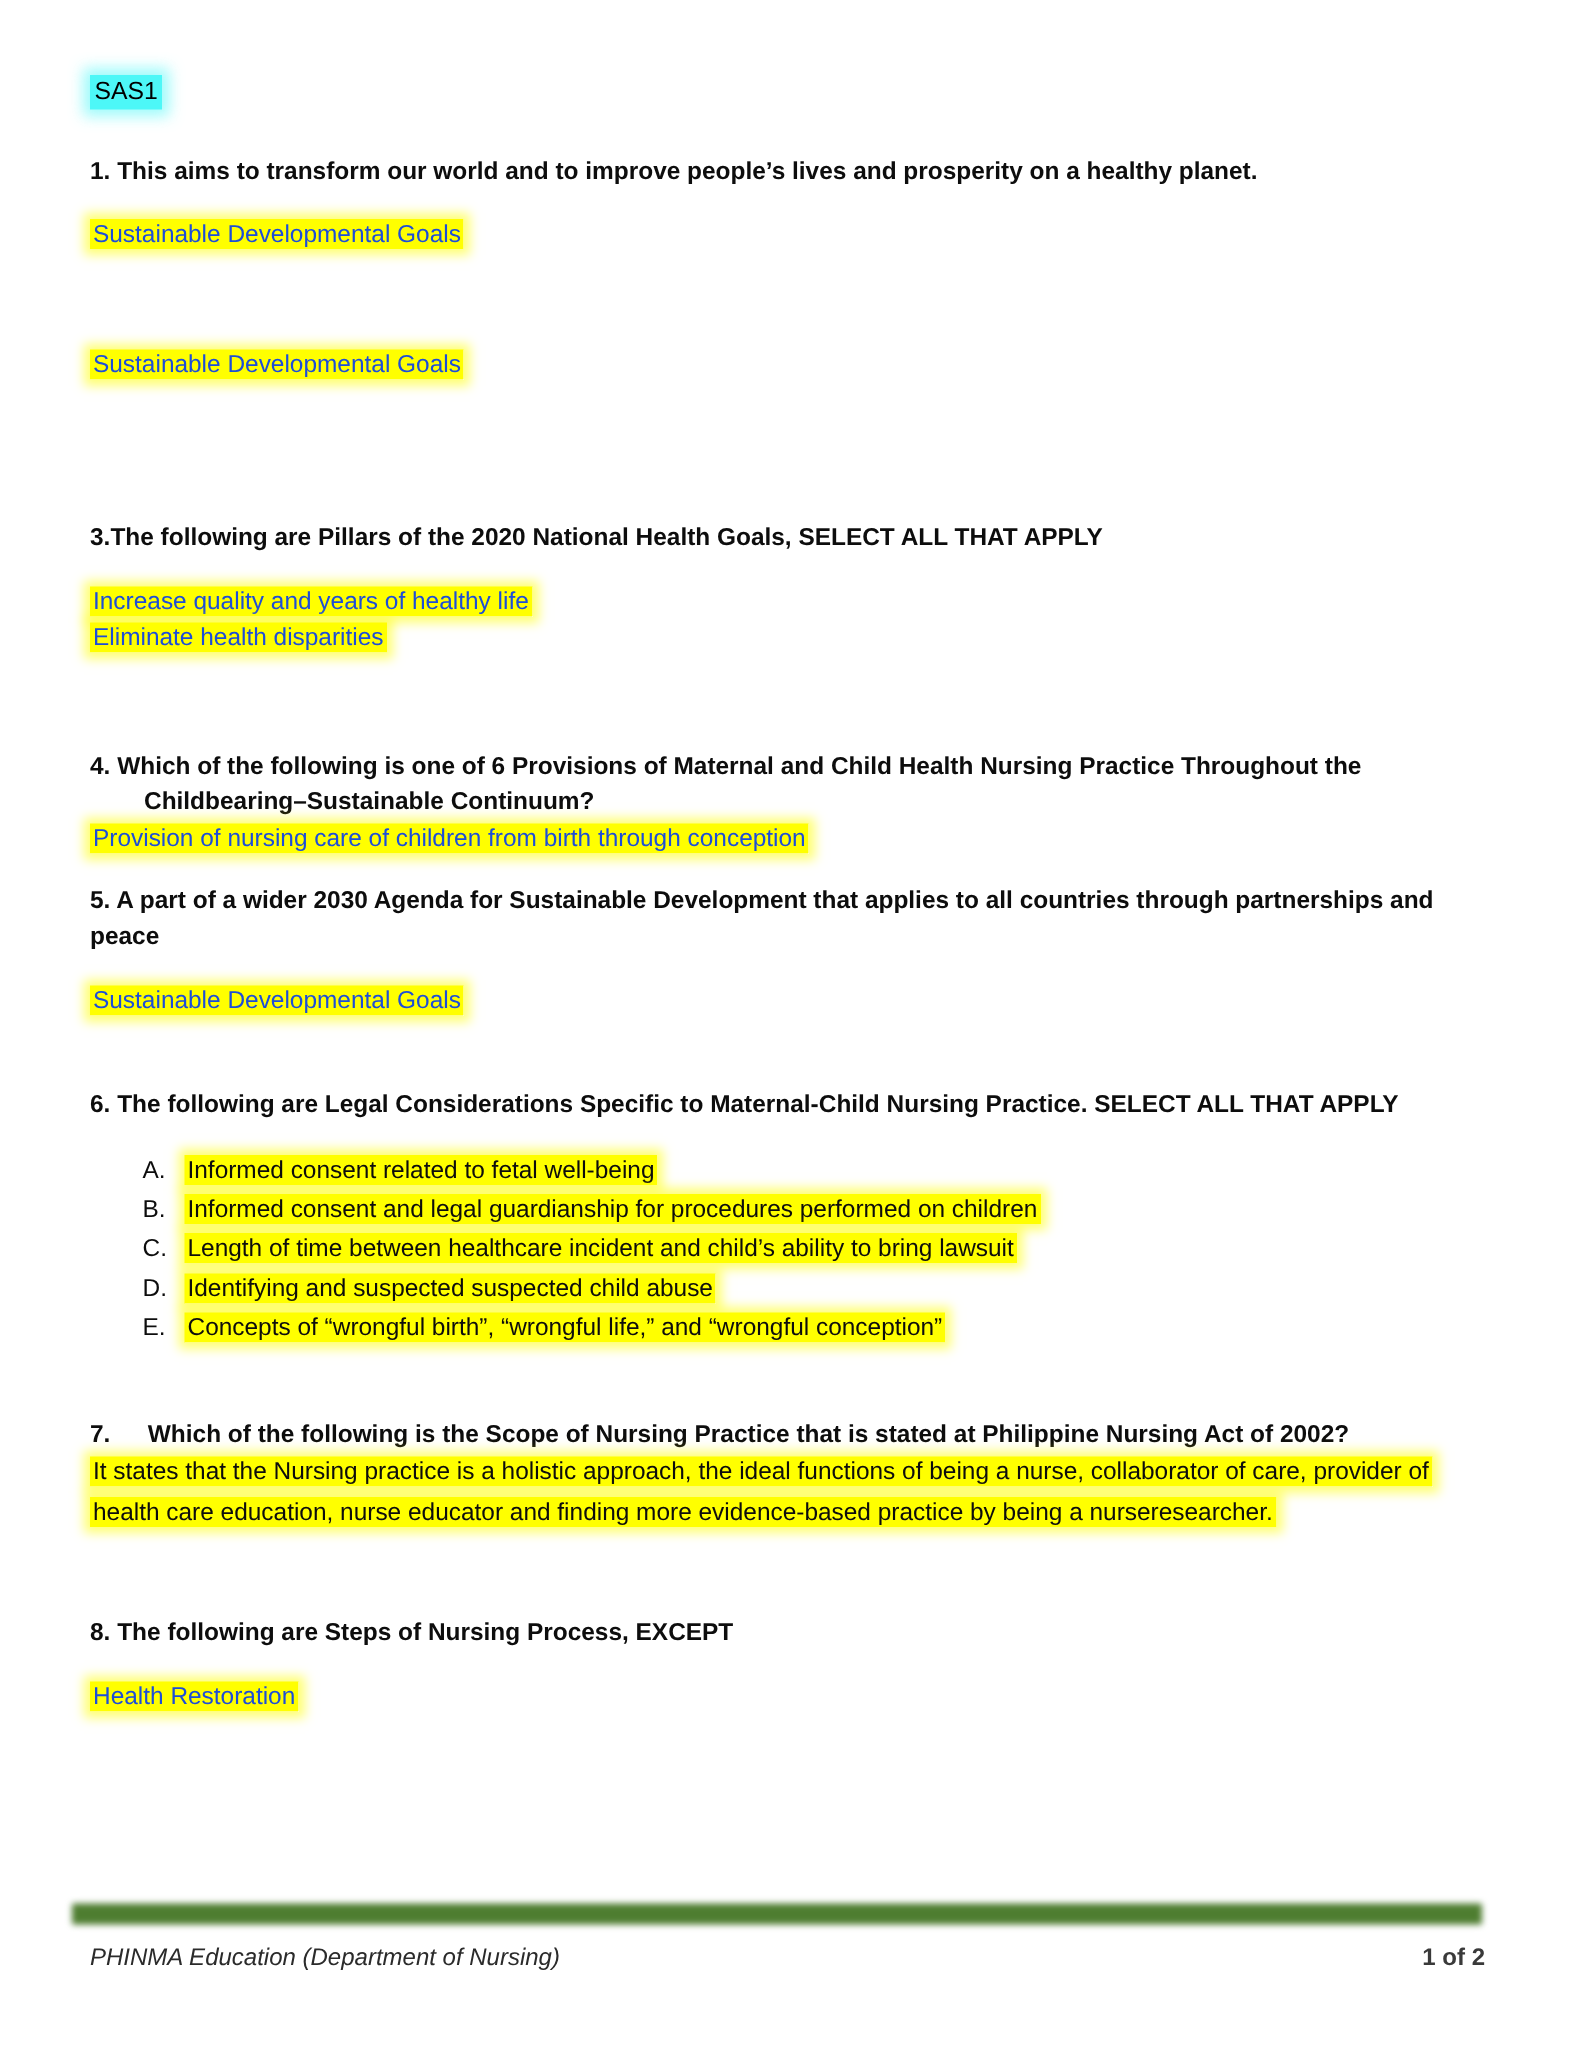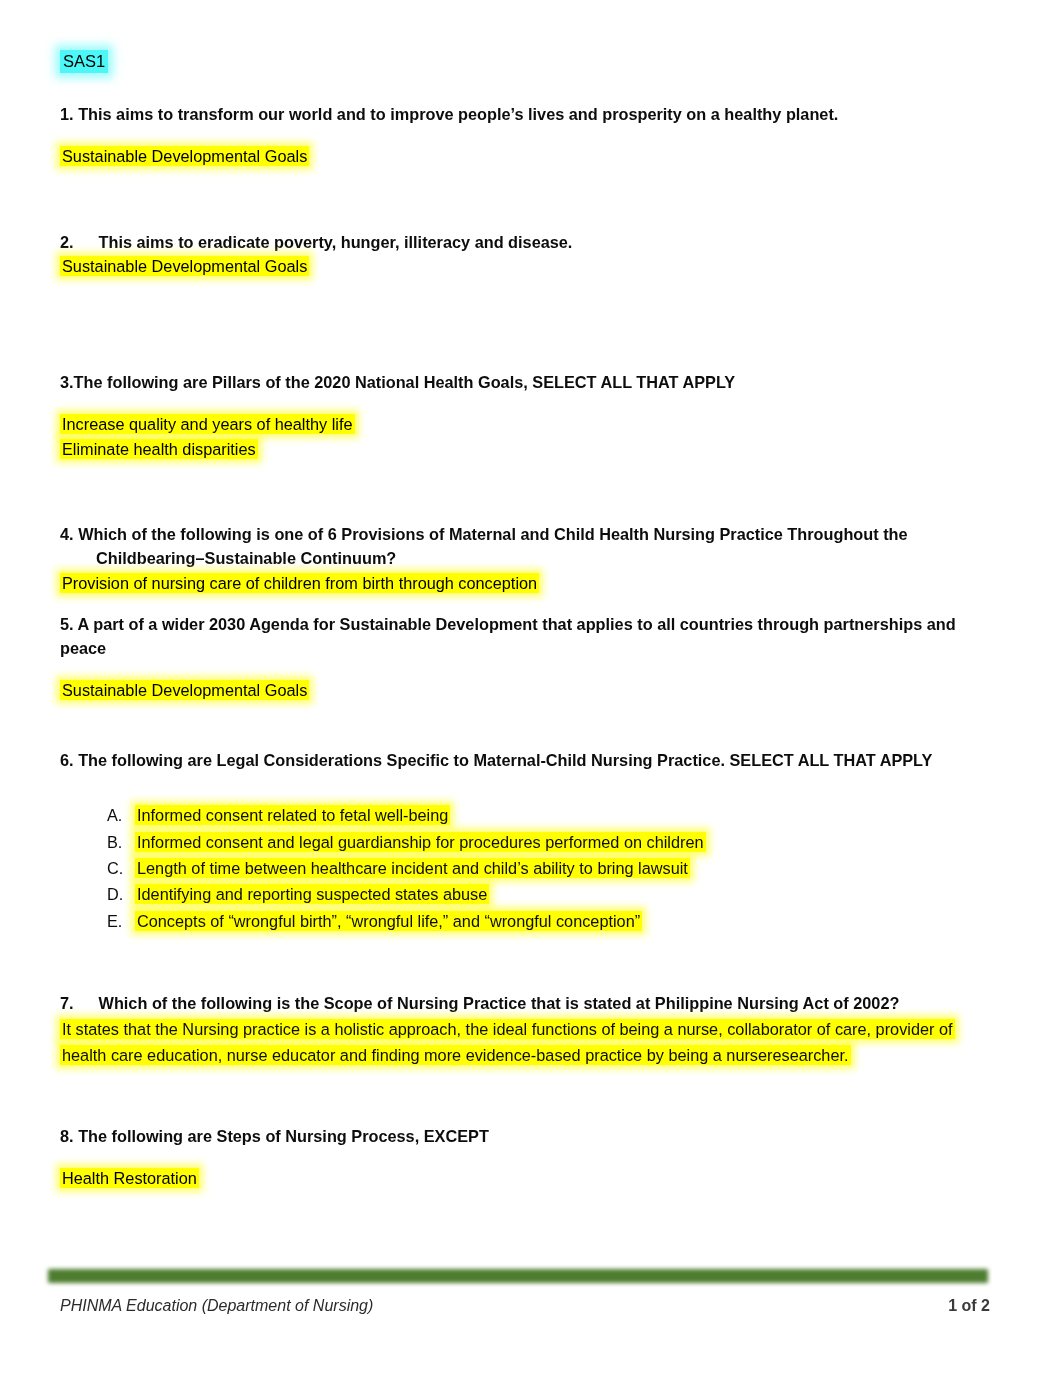--- a/index.html
+++ b/index.html
@@ -60,36 +60,36 @@
   .q-indent2 {
     display: block;
     padding-left: 36px;
   }
 
   
   .ans {
     font-size: 16.3px;
     font-weight: normal;
     line-height: 1.5;
-    color: #000000;
+    color: #1d4ed8;
   }
   .ans span.hl-yellow {
     padding: 1px 2px;
   }
 
   
   .gap-xs { height: 10px; }
   .gap-s  { height: 18px; }
   .gap-m  { height: 30px; }
   .gap-l  { height: 46px; }
   .gap-xl { height: 62px; }
 
   
   .opt-list {
-    margin: 12px;
+    margin: 0;
     padding: 0;
     list-style: none;
   }
   .opt-row {
     font-size: 16.3px;
     line-height: 1.62;
     color: #0d0d0d;
     white-space: nowrap;
   }
   .opt-letter {
@@ -168,24 +168,20 @@
       <span>This aims to transform our world and to improve people’s lives and prosperity on a healthy planet.</span>
     </div>
     <div class="gap-s"></div>
     <div class="ans">
       <span class="hl-yellow">Sustainable Developmental Goals</span>
     </div>
 
     <div class="gap-xl"></div>
 
     
-    <div class="q">
-      <span class="q-num-tab">2.</span>
-      <span>This aims to eradicate poverty, hunger, illiteracy and disease.</span>
-    </div>
     <div class="ans">
       <span class="hl-yellow">Sustainable Developmental Goals</span>
     </div>
 
     <div class="gap-xl"></div>
     <div class="gap-m"></div>
 
     
     <div class="q">
       <span>3.</span><span>The following are Pillars of the 2020 National Health Goals, SELECT ALL THAT APPLY</span>
@@ -234,21 +230,21 @@
       <li class="opt-row">
         <span class="opt-letter">A.</span><span class="opt-text hl-yellow">Informed consent related to fetal well-being</span>
       </li>
       <li class="opt-row">
         <span class="opt-letter">B.</span><span class="opt-text hl-yellow">Informed consent and legal guardianship for procedures performed on children</span>
       </li>
       <li class="opt-row">
         <span class="opt-letter">C.</span><span class="opt-text hl-yellow">Length of time between healthcare incident and child’s ability to bring lawsuit</span>
       </li>
       <li class="opt-row">
-        <span class="opt-letter">D.</span><span class="opt-text hl-yellow">Identifying and reporting suspected states abuse</span>
+        <span class="opt-letter">D.</span><span class="opt-text hl-yellow">Identifying and suspected suspected child abuse</span>
       </li>
       <li class="opt-row">
         <span class="opt-letter">E.</span><span class="opt-text hl-yellow">Concepts of “wrongful birth”, “wrongful life,” and “wrongful conception”</span>
       </li>
     </ul>
 
     <div class="gap-l"></div>
 
     
     <div class="q">

